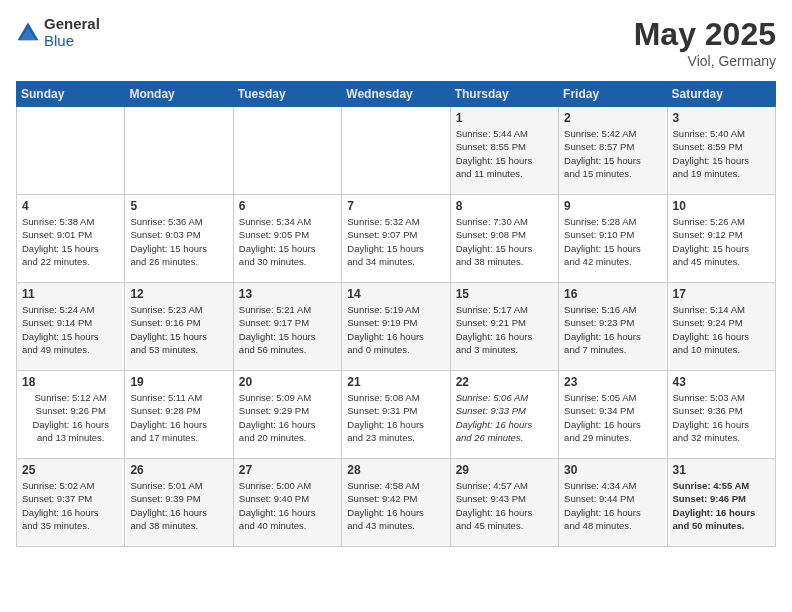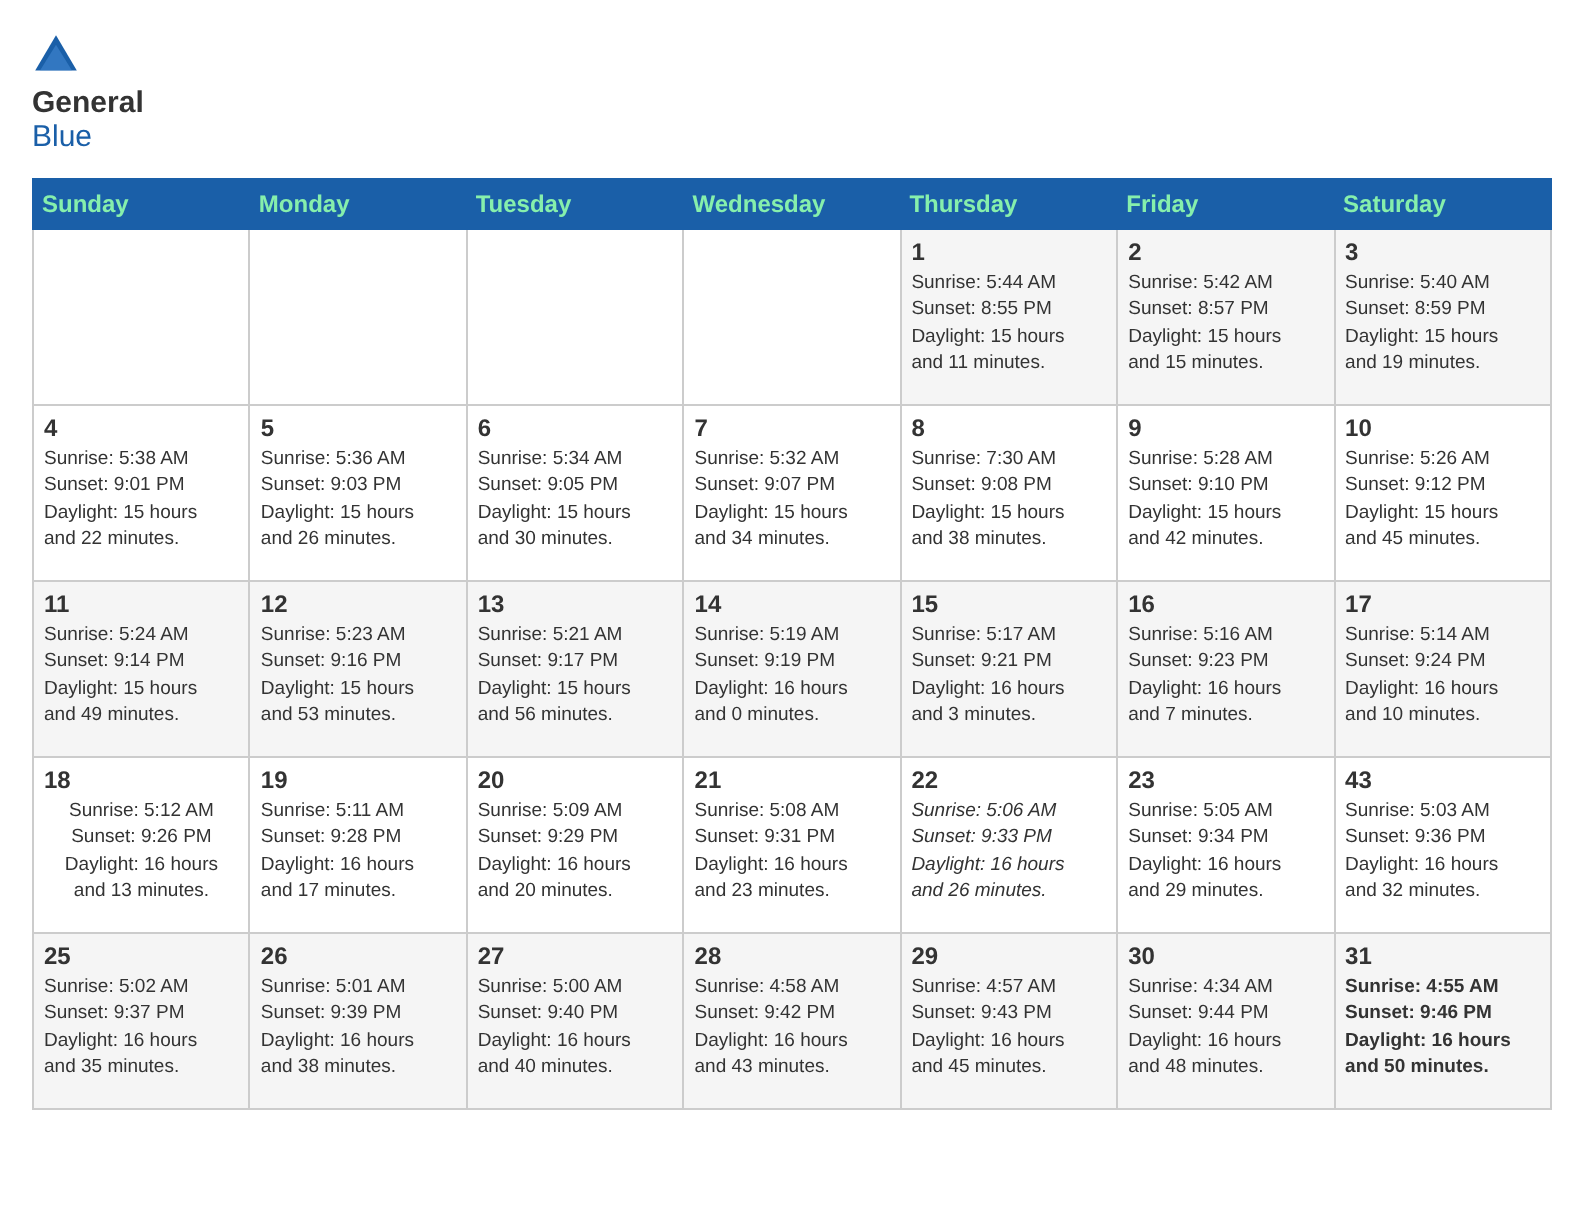--- a/index.html
+++ b/index.html
@@ -11,22 +11,22 @@
       padding: 16px;
     }
     .header {
       display: flex;
       justify-content: space-between;
       align-items: flex-start;
       margin-bottom: 12px;
     }
     .logo {
       display: flex;
+      align-items: center;
       gap: 4px;
-      flex-direction: column;
     }
     .logo-text {
       display: flex;
       flex-direction: column;
       line-height: 1.1;
     }
     .logo-general {
       font-size: 15px;
       font-weight: bold;
       color: #333;
@@ -51,21 +51,21 @@
     .location {
       font-size: 14px;
       color: #555;
     }
     table {
       width: 100%;
       border-collapse: collapse;
     }
     thead th {
       background: #1a5fa8;
-      color: #86efac;
+      color: #e5e5e5;
       font-size: 12px;
       font-weight: bold;
       padding: 5px 4px;
       text-align: left;
       border: 1px solid #1a5fa8;
     }
     tbody td {
       vertical-align: top;
       border: 1px solid #ccc;
       padding: 4px 5px;
@@ -101,20 +101,24 @@
   <div class="logo">
     <svg class="logo-icon" viewBox="0 0 30 30">
       <polygon points="15,2 28,24 2,24" fill="#1a5fa8"></polygon>
       <polygon points="15,8 25,24 5,24" fill="#4a90d9" opacity="0.5"></polygon>
     </svg>
     <div class="logo-text">
       <span class="logo-general">General</span>
       <span class="logo-blue">Blue</span>
     </div>
   </div>
+  <div class="title-block">
+    <div class="month-title">May 2025</div>
+    <div class="location">Viol, Germany</div>
+  </div>
 </div>
 
 <table>
   <thead>
     <tr>
     <th>Sunday</th>
         <th>Monday</th>
         <th>Tuesday</th>
         <th>Wednesday</th>
         <th>Thursday</th>

